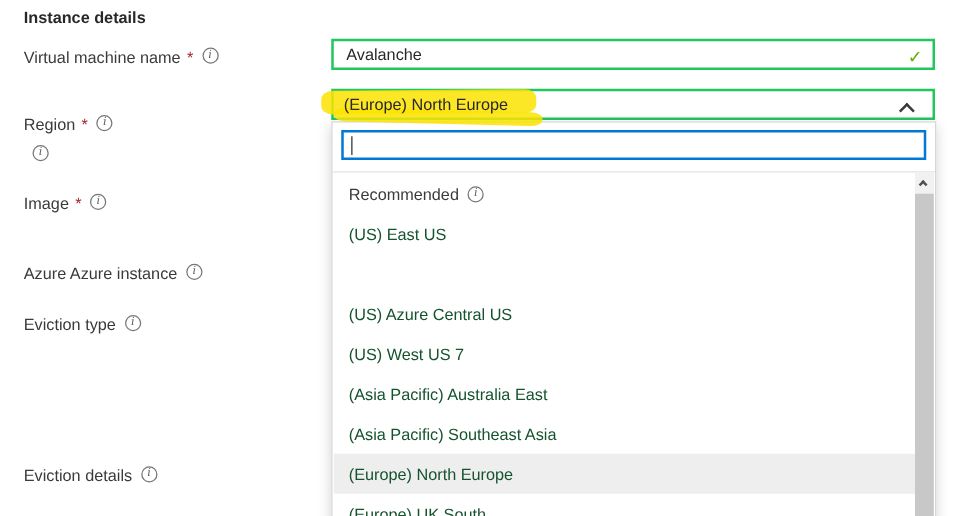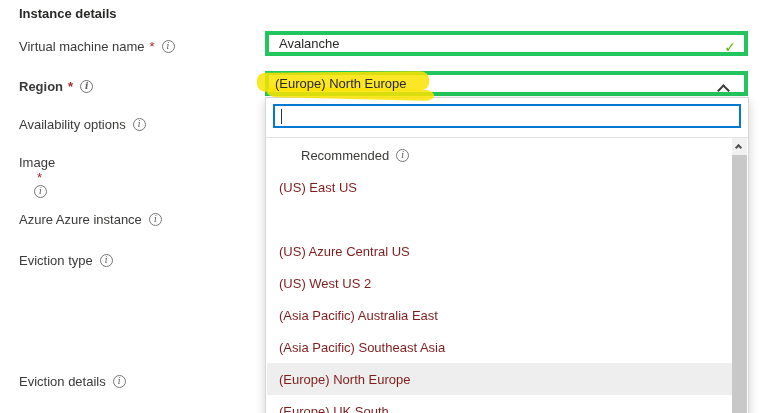--- a/index.html
+++ b/index.html
@@ -5,33 +5,33 @@
   * { margin:0; padding:0; box-sizing:border-box; }
   html,body { background:#fff; }
   .canvas {
     position:relative; width:769px; height:413px; background:#fff;
     font-family:"Liberation Sans","DejaVu Sans",sans-serif;
     font-size:13px; color:#3b3a39; overflow:hidden;padding-left:48px;
   }
 
   
   .section-title { position:absolute; left:19px; top:6px; font-weight:700; color:#292827; }
-  .label-row { position:absolute; left:19px; display:flex; align-items:center; height:16px; white-space:nowrap; }
+  .label-row { position:absolute; left:19px; display:flex; height:16px; white-space:nowrap; }
   .label-row .req { color:#a4262c; margin-left:5px; }
   .info-icon {
     width:13px; height:13px; border:1px solid #767676; border-radius:50%;
     font-size:9px; line-height:11px; text-align:center; color:#605e5c;
     font-family:"DejaVu Serif",serif; font-style:italic; margin-left:7px;
     flex:0 0 auto; display:inline-block;
   }
 
   
   .textbox {
     position:absolute; left:265px; width:483px; height:25px;
-    border:4px solid #22c55e; background:#fff;
+    border:2px solid #22c55e; background:#fff;
   }
   .vm-input {
     width:100%; height:100%; border:none; outline:none; background:transparent;
     font-family:inherit; font-size:13px; color:#292827; padding:0 24px 0 10px;
   }
   .check-glyph {
     position:absolute; right:8px; top:4px; color:#5db300;
     font-size:14px; font-weight:700; line-height:16px;
   }
   .chevron-up {
@@ -61,25 +61,25 @@
   }
   .search-box {
     position:absolute; left:7px; top:6px; width:468px; height:24px;
     border:2px solid #0078d4; background:#fff;
   }
   .caret { position:absolute; left:6px; top:3px; width:1px; height:15px; background:#323130; }
   .list-divider { position:absolute; left:0; top:39px; width:100%; height:1px; background:#e3e3e3; }
 
   .opt-row {
     position:absolute; left:1px; width:466px; height:32px;
-    display:flex; align-items:center; padding-left:12px; color:#7f1d1d;
+    display:flex; align-items:center; padding-left:12px; color:#14532d;
     white-space:nowrap; cursor:pointer;
   }
   .opt-row.selected { background:#eeeeee; }
-  .group-row { color:#3b3a39;margin-left:22px; }
+  .group-row { color:#3b3a39; }
 
   
   .scrollbar {
     position:absolute; right:1px; top:40px; bottom:0; width:15px; background:#f1f1f1;
   }
   .sb-arrow-btn { position:absolute; top:0; left:0; width:15px; height:16px; background:#f1f1f1; }
   .sb-arrow-btn .sb-chev {
     position:absolute; left:4px; top:7px; width:5px; height:5px;
     border-left:2px solid #505050; border-top:2px solid #505050; transform:rotate(45deg);
   }
@@ -91,32 +91,31 @@
 <div class="canvas">
 
   <div class="section-title">Instance details</div>
 
   <div class="label-row" style="top:38px;">
     <span>Virtual machine name</span>
     <span class="req">*</span>
     <span class="info-icon">i</span>
   </div>
 
-  <div class="label-row" style="top:78px;font-weight:bold;">
+  <div class="label-row" style="top:92px;">
     <span>Region</span>
     <span class="req">*</span>
     <span class="info-icon">i</span>
   </div>
 
   <div class="label-row" style="top:116px;">
-    <span>Availability options</span>
     <span class="info-icon">i</span>
   </div>
 
-  <div class="label-row" style="top:155px;flex-direction:column;">
+  <div class="label-row" style="top:155px;">
     <span>Image</span>
     <span class="req">*</span>
     <span class="info-icon">i</span>
   </div>
 
   <div class="label-row" style="top:211px;">
     <span>Azure Azure instance</span>
     <span class="info-icon">i</span>
   </div>
 
@@ -145,21 +144,21 @@
     </div>
     <div class="list-divider"></div>
 
     <div class="opt-row group-row" style="top:41px;">
       <span>Recommended</span>
       <span class="info-icon">i</span>
     </div>
 
     <div class="opt-row" style="top:73px;">(US) East US</div>
     <div class="opt-row" style="top:137px;">(US) Azure Central US</div>
-    <div class="opt-row" style="top:169px;">(US) West US 2</div>
+    <div class="opt-row" style="top:169px;">(US) West US 7</div>
     <div class="opt-row" style="top:201px;">(Asia Pacific) Australia East</div>
     <div class="opt-row" style="top:233px;">(Asia Pacific) Southeast Asia</div>
     <div class="opt-row selected" style="top:265px;">(Europe) North Europe</div>
     <div class="opt-row" style="top:297px;">(Europe) UK South</div>
 
     <div class="scrollbar">
       <div class="sb-arrow-btn">
         <div class="sb-chev"></div>
       </div>
       <div class="sb-thumb"></div>

